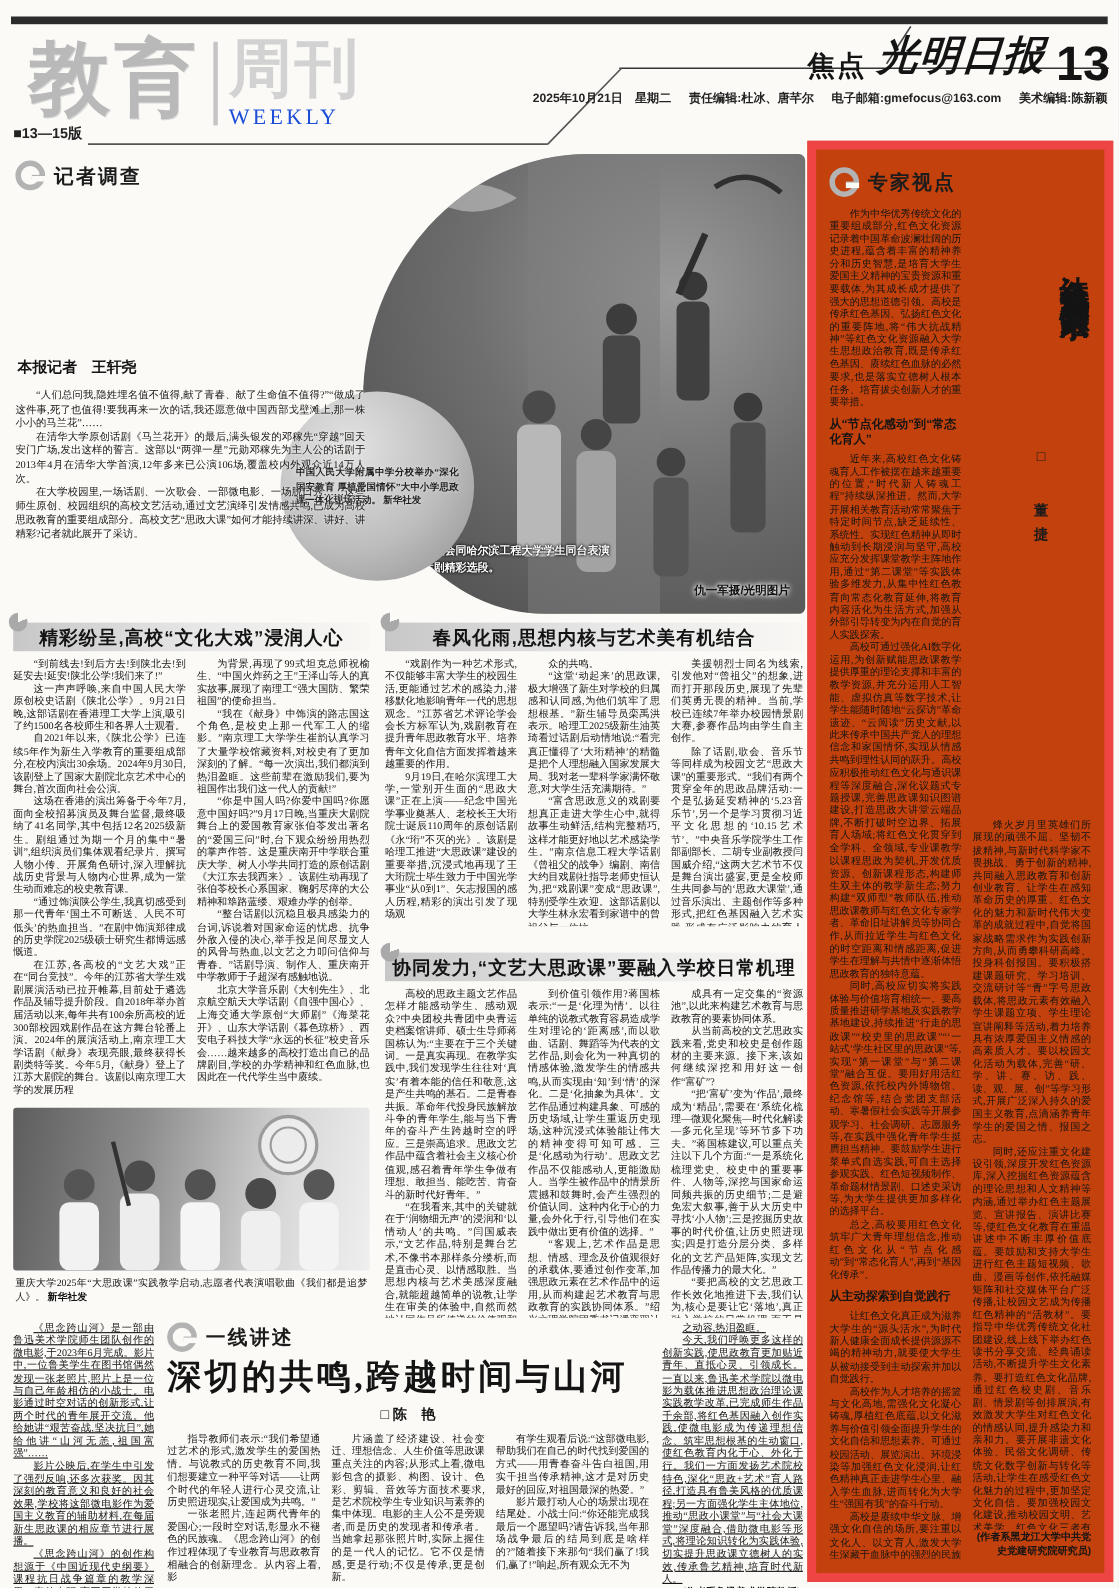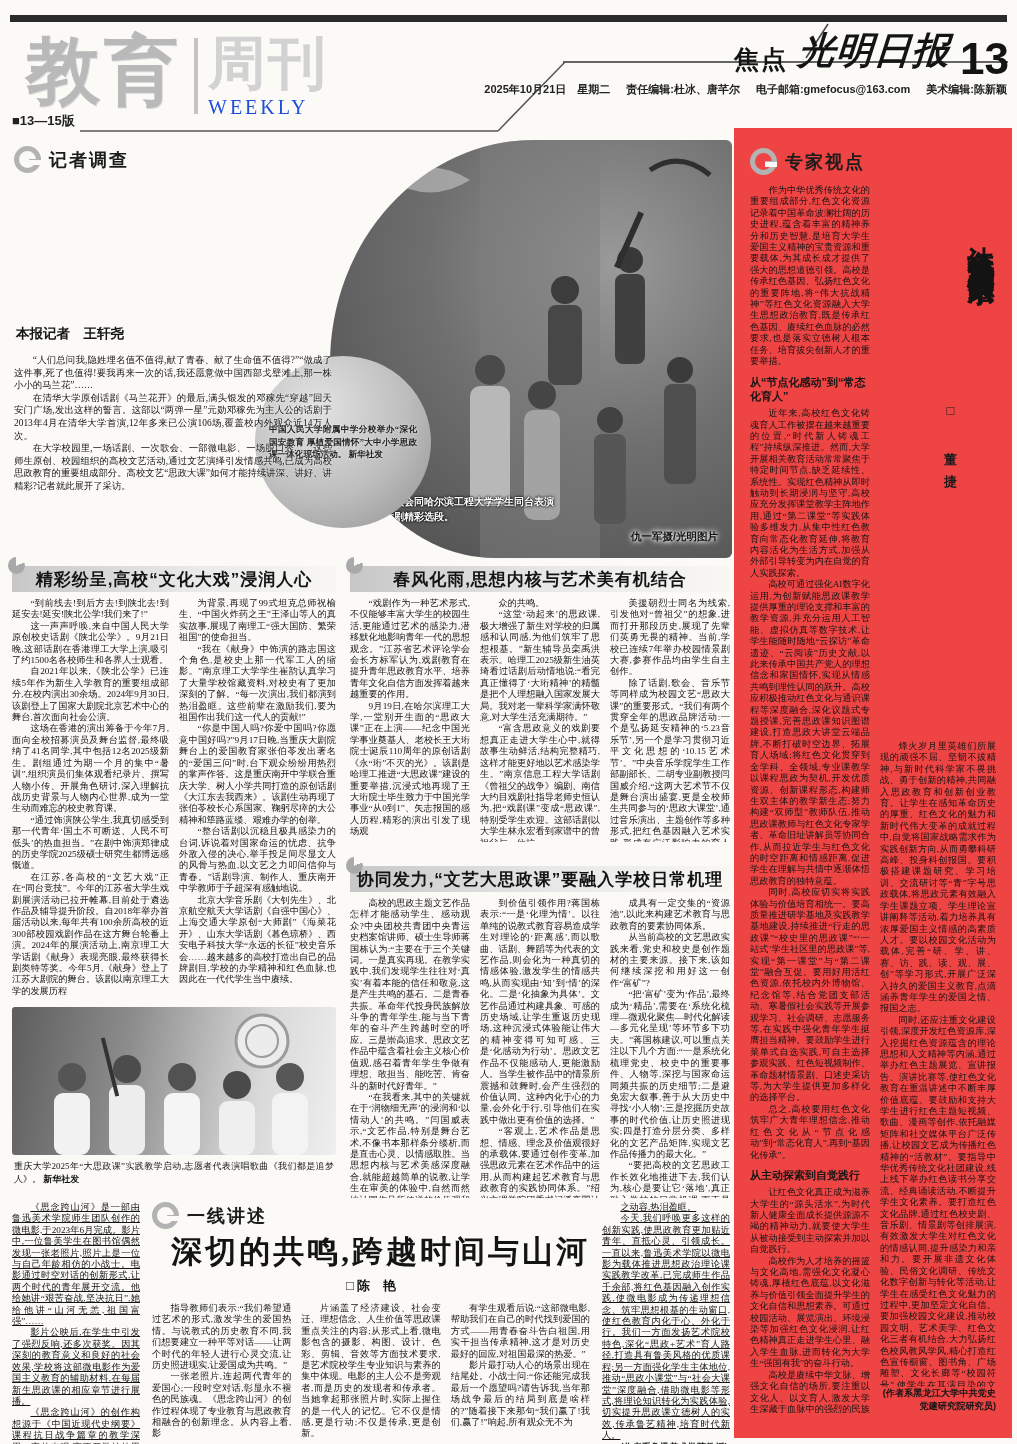--- a/index.html
+++ b/index.html
@@ -76,26 +76,26 @@
   .caption-a{padding:5px 2px 0;font-size:9px;line-height:1.4;text-align:justify;}
   .section-bc{flex:1;display:flex;flex-direction:column;}
   .section-b .cols{height:244px;}
   .section-c .cols{height:300px;}
   .section-c{margin-top:24px;}
   
   .bottom-band{display:flex;gap:12px;margin-top:8px;height:252px;overflow:hidden;}
   .col-narrow{width:128px;overflow:hidden;}
   .col-narrow p{margin:0;text-indent:2em;font-size:9.2px;line-height:1.24;text-align:justify;text-decoration:underline;}
   .bottom-center{flex:1;display:flex;flex-direction:column;}
-  .bottom-headline{text-align:right;font-size:31px;font-weight:900;letter-spacing:3px;margin:2px 0 4px;}
+  .bottom-headline{text-align:left;font-size:31px;font-weight:900;letter-spacing:3px;margin:2px 0 4px;}
   .bottom-author{text-align:center;font-size:13px;font-weight:700;margin-bottom:8px;}
   .bottom-center .cols{flex:1;}
   
   .expert-box{position:absolute;left:734px;top:128px;width:278px;height:1310px;box-sizing:border-box;
-              border:4px solid #ef4444;background:#ef4444;padding:16px 12px 12px;}
+              border:8px solid #ef4444;background:#c2410c;padding:16px 12px 12px;}
   .expert-body{display:flex;gap:10px;margin-top:10px;height:1228px;}
   .exp-left{width:120px;overflow:hidden;}
   .exp-right{flex:1;display:flex;flex-direction:column;}
   .title-zone{height:556px;display:flex;justify-content:flex-end;gap:6px;}
   .exp-author{writing-mode:vertical-rl;font-size:13px;font-weight:700;letter-spacing:10px;
               margin-top:218px;color:#1a1a1a;}
   .vert-title{writing-mode:vertical-rl;font-size:27px;font-weight:900;line-height:1.15;letter-spacing:2px;
               font-family:"Liberation Serif",serif;margin-top:40px;}
   .exp-rtext{flex:1;overflow:hidden;}
   .exp-credit{margin-top:2px;}

